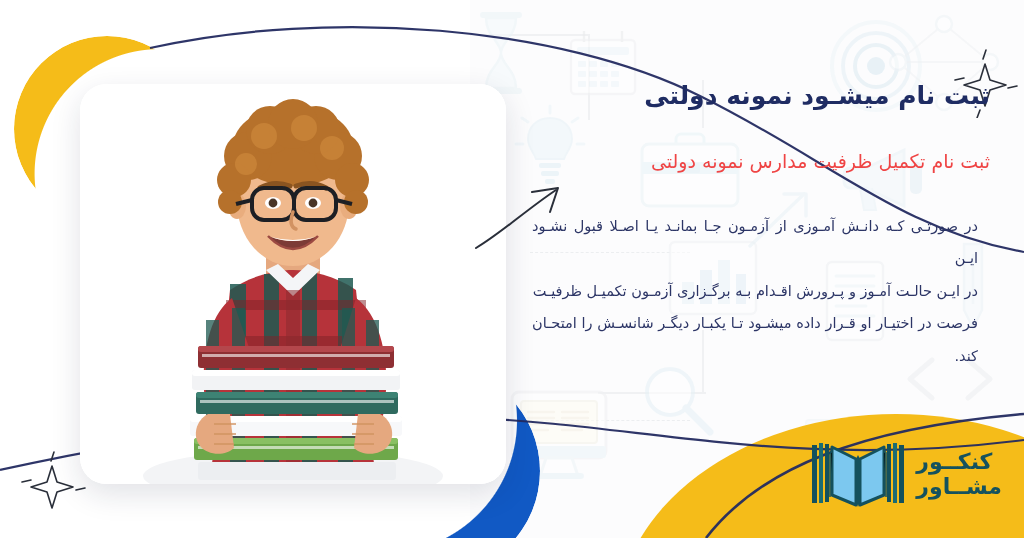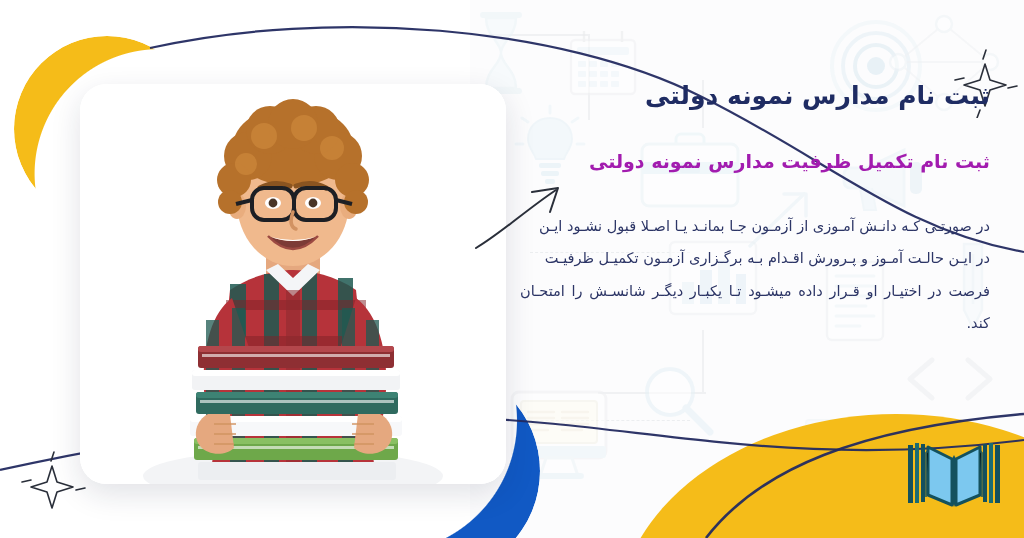--- a/index.html
+++ b/index.html
@@ -48,24 +48,24 @@
   .photo-inner{position:absolute;inset:0;overflow:hidden;border-radius:26px;background:#fff;}
   
   .text-col{
     position:absolute;right:34px;top:78px;width:470px;text-align:right;direction:rtl;
   }
   .title{
     color:#1f2c63;font-size:25px;font-weight:bold;line-height:1.4;margin:0 0 34px 0;
     letter-spacing:0;
   }
   .subtitle{
-    color:#a21caf;font-size:19px;font-weight:bold;line-height:1.5;margin:0 0 34px 0;
+    color:#ef4444;font-size:19px;font-weight:normal;line-height:1.5;margin:0 0 34px 0;
   }
   .para{
-    color:#2c3566;font-size:14.5px;line-height:2.25;margin:0;text-align:justify;
+    color:#2c3566;font-size:14.5px;line-height:2.25;margin:12px;text-align:justify;
     text-align-last:right;
   }
   .para span{display:block;}
   
   .logo{
     position:absolute;left:786px;top:432px;width:216px;height:86px;
     display:flex;align-items:center;justify-content:flex-start;gap:10px;direction:rtl;
   }
   .logo-words{
     display:flex;flex-direction:column;align-items:flex-end;justify-content:center;
@@ -385,30 +385,34 @@
       </svg>
     </div>
   </div>
 
   <svg style="position:absolute;left:470px;top:176px;" width="100" height="78" viewBox="0 0 100 78">
     <path d="M6 72 C 30 58, 56 34, 86 14" fill="none" stroke="#2a2f3a" stroke-width="2" stroke-linecap="round"></path>
     <path d="M62 16 L88 12 L80 36" fill="none" stroke="#2a2f3a" stroke-width="2" stroke-linecap="round" stroke-linejoin="round"></path>
   </svg>
 
   <div class="text-col">
-    <h1 class="title">ثبت نام مدارس نمونه دولتی</h1>
+    <h1 class="title">ثبت نام میشـود نمونه دولتی</h1>
     <h2 class="subtitle">ثبت نام تکمیل ظرفیت مدارس نمونه دولتی</h2>
     <p class="para">
       <span>در صورتـی کـه دانـش آمـوزی از آزمـون جـا بمانـد یـا اصـلا قبول نشـود ایـن</span>
       <span>در ایـن حالـت آمـوز و پـرورش اقـدام بـه برگـزاری آزمـون تکمیـل ظرفیـت</span>
       <span>فرصت در اختیـار او قـرار داده میشـود تـا یکبـار دیگـر شانسـش را امتحـان کند.</span>
     </p>
   </div>
 
   <div class="logo">
+    <div class="logo-words">
+      <div class="logo-top">کنکــور</div>
+      <div class="logo-bot">مشــاور</div>
+    </div>
     <svg width="96" height="80" viewBox="0 0 96 80">
 
       <rect x="2" y="10" width="5" height="58" fill="#14515d"></rect>
       <rect x="9" y="8" width="4" height="60" fill="#1b6c73"></rect>
       <rect x="15" y="9" width="4" height="58" fill="#14515d"></rect>
 
       <rect x="89" y="10" width="5" height="58" fill="#14515d"></rect>
       <rect x="83" y="8" width="4" height="60" fill="#1b6c73"></rect>
       <rect x="77" y="9" width="4" height="58" fill="#14515d"></rect>
 

